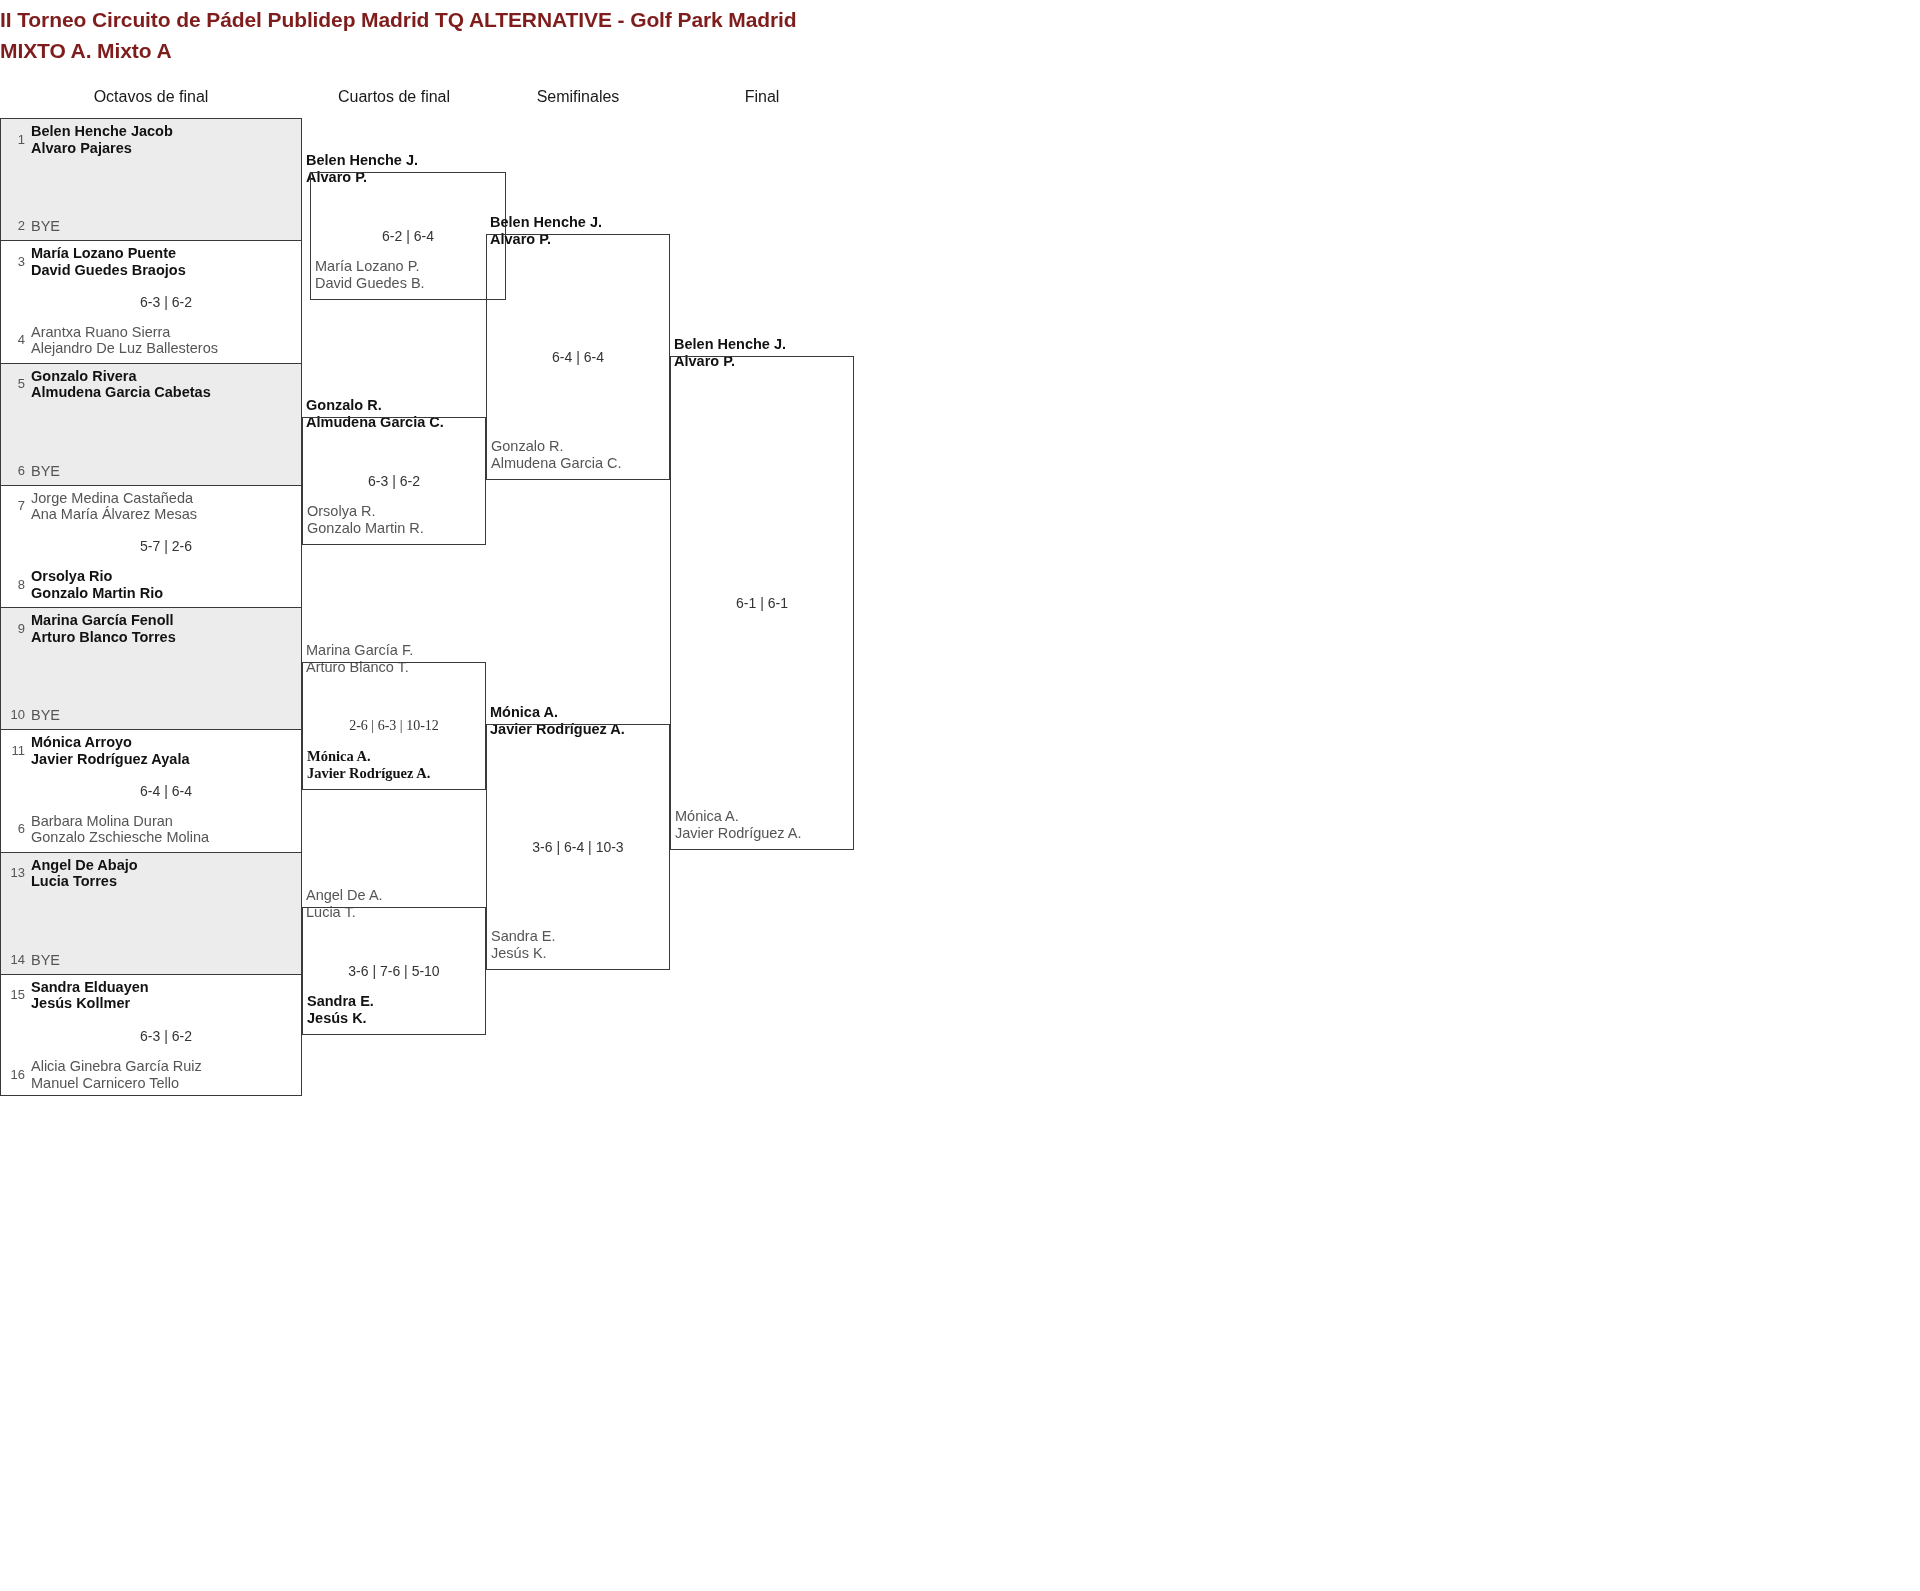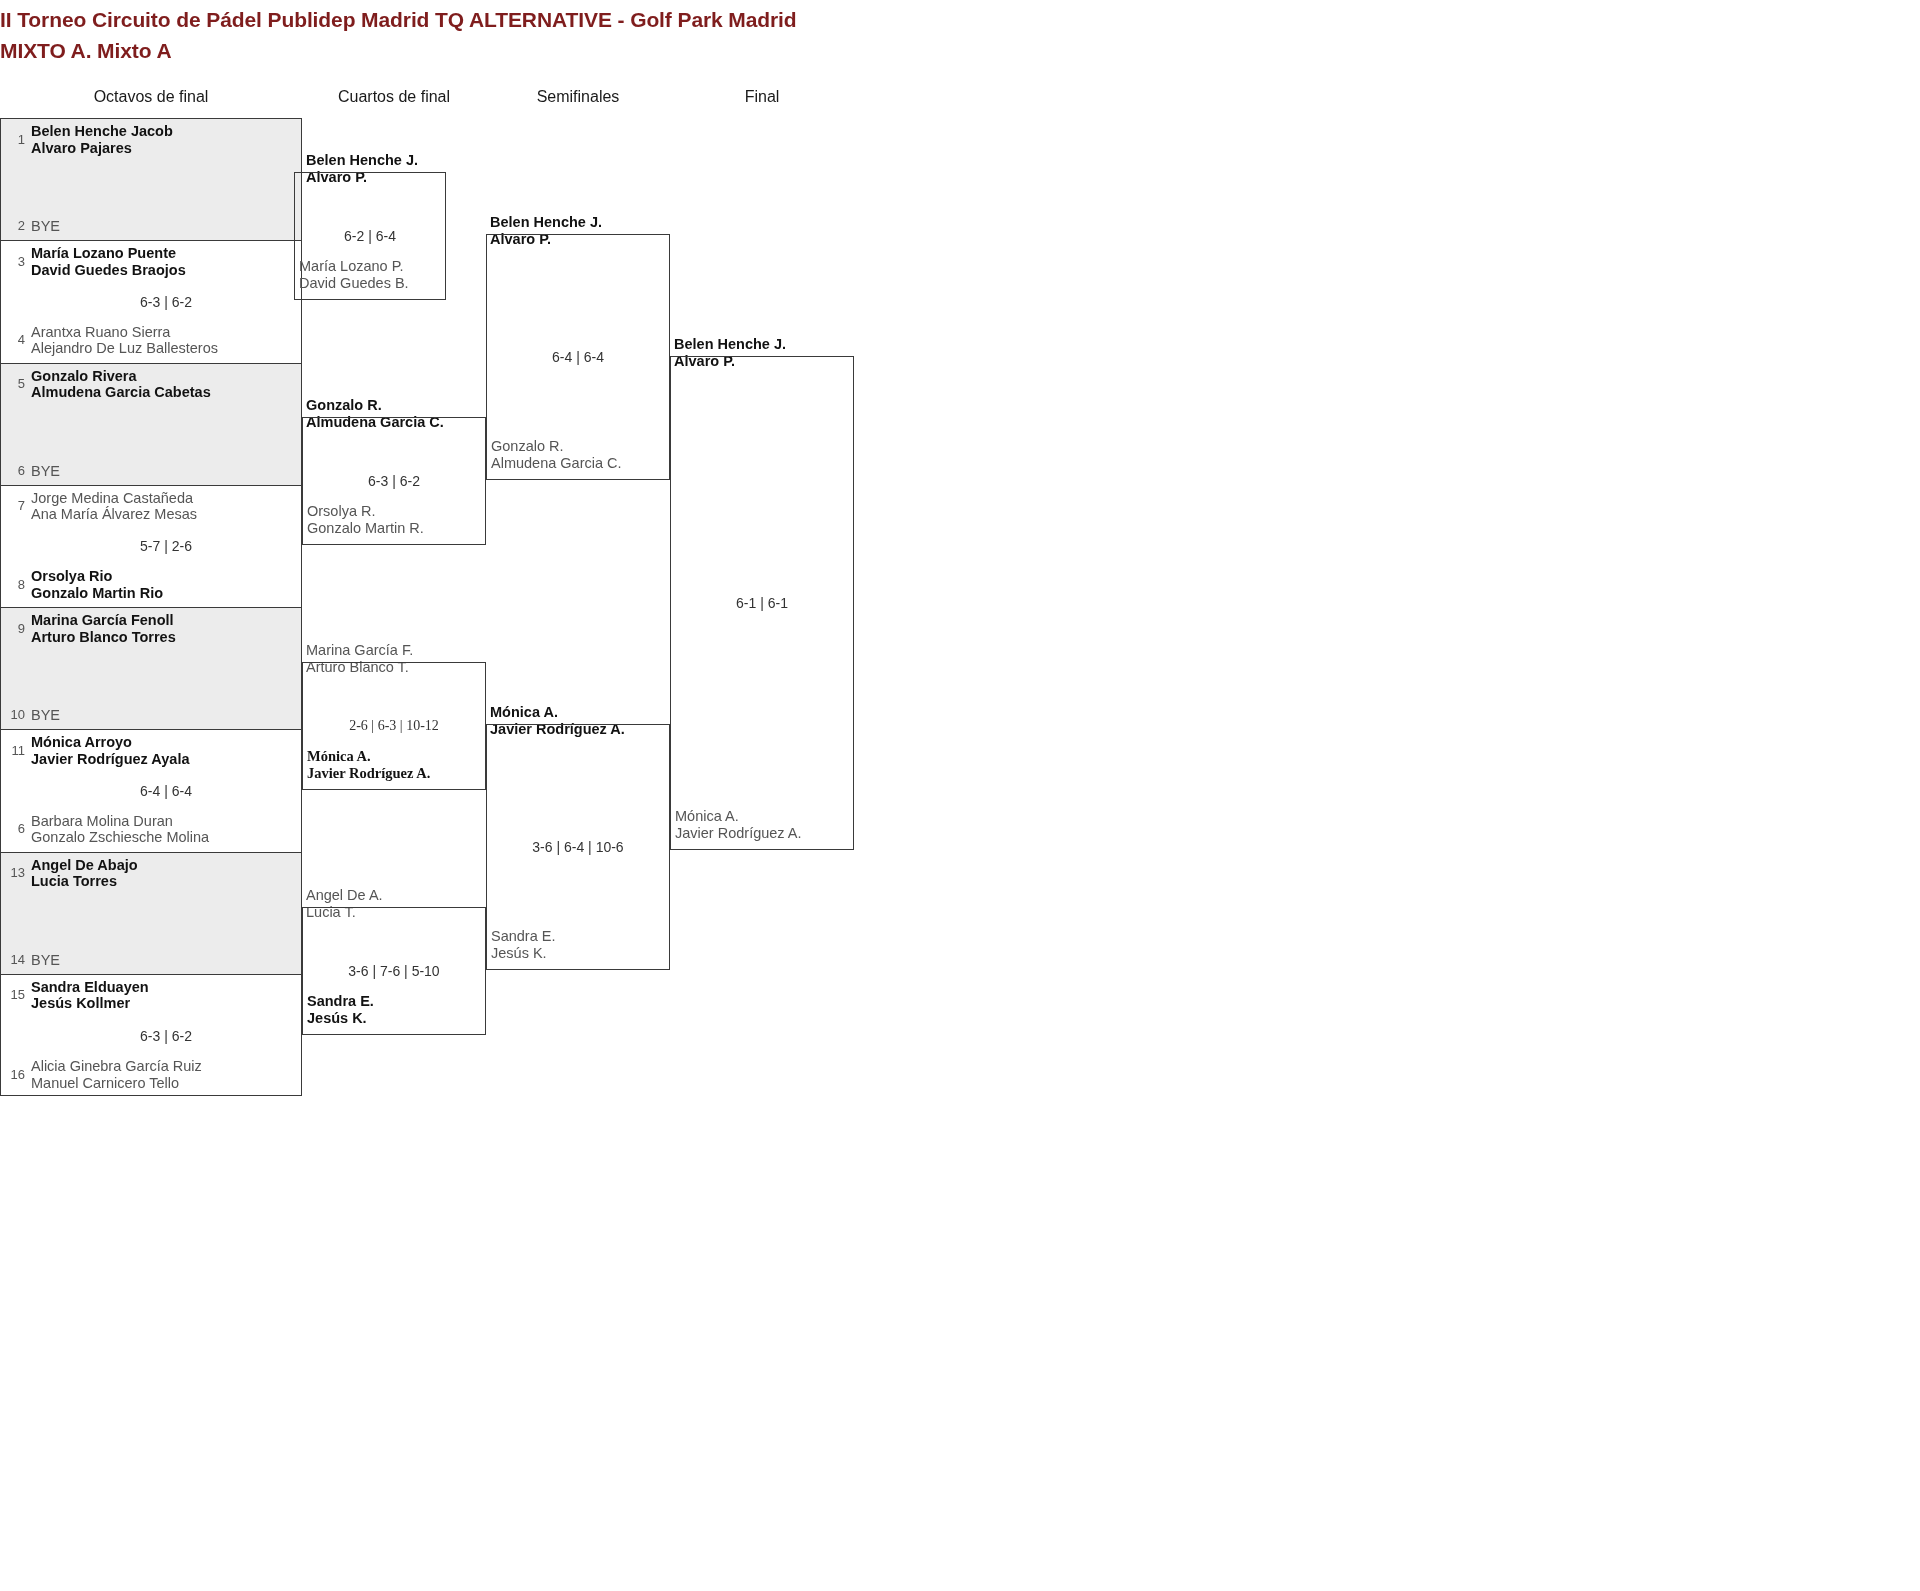--- a/index.html
+++ b/index.html
@@ -285,21 +285,21 @@
       </span>
     </div>
   </div>
 
 </div>
 
 <div class="adv-team win" style="left:306px; top:128px;">
   <span class="nm">Belen Henche J.</span>
   <span class="nm">Alvaro P.</span>
 </div>
-<div class="mbox" style="left:294px; top:172px; width:152px; height:128px;">
+<div class="mbox" style="left:310px; top:172px; width:196px; height:128px;">
   <div class="score">6-2 | 6-4</div>
   <div class="inner-team lose">
     <span class="nm">María Lozano P.</span>
     <span class="nm">David Guedes B.</span>
   </div>
 </div>
 
 <div class="adv-team win" style="left:306px; top:373px;">
   <span class="nm">Gonzalo R.</span>
   <span class="nm">Almudena Garcia C.</span>
@@ -346,21 +346,21 @@
     <span class="nm">Gonzalo R.</span>
     <span class="nm">Almudena Garcia C.</span>
   </div>
 </div>
 
 <div class="adv-team win" style="left:490px; top:680px;">
   <span class="nm">Mónica A.</span>
   <span class="nm">Javier Rodríguez A.</span>
 </div>
 <div class="mbox" style="left:486px; top:724px; width:184px; height:246px;">
-  <div class="score">3-6 | 6-4 | 10-6</div>
+  <div class="score">3-6 | 6-4 | 10-3</div>
   <div class="inner-team lose">
     <span class="nm">Sandra E.</span>
     <span class="nm">Jesús K.</span>
   </div>
 </div>
 
 <div class="adv-team win" style="left:674px; top:312px;">
   <span class="nm">Belen Henche J.</span>
   <span class="nm">Alvaro P.</span>
 </div>

